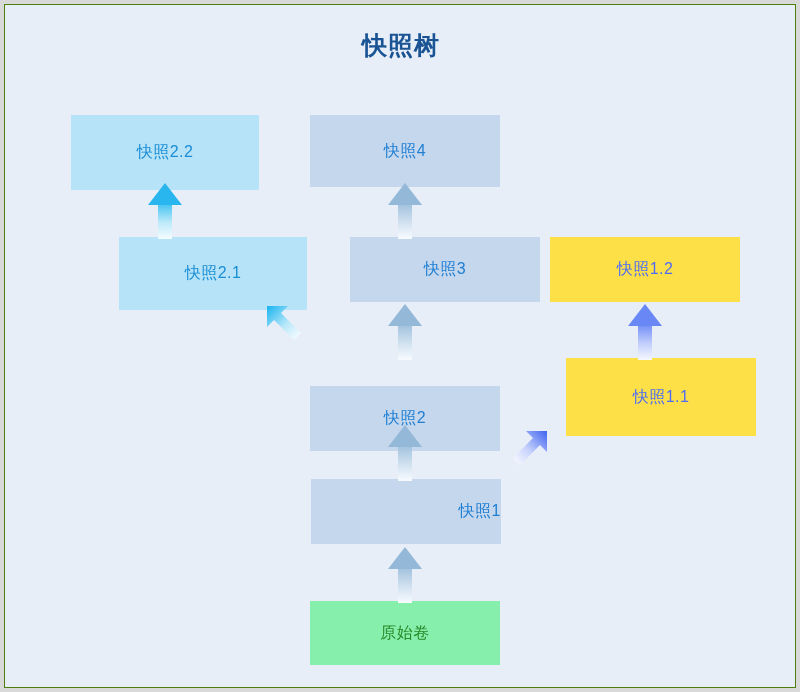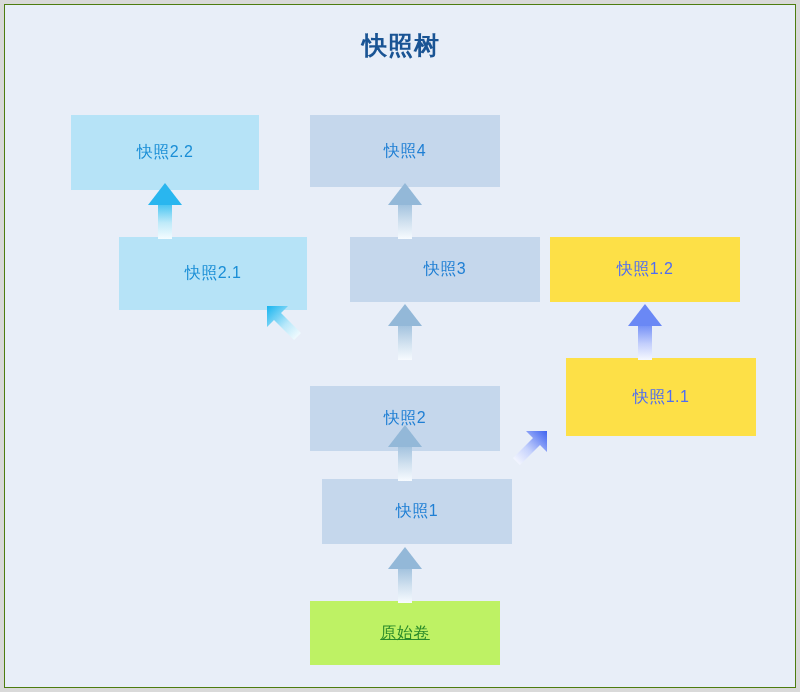--- a/index.html
+++ b/index.html
@@ -45,21 +45,21 @@
     align-items: center;
     justify-content: center;
     font-size: 16px;
     letter-spacing: 0.5px;
   }
 
   
   .node.cyan   { background: #b6e3f7; color: #1a8ed6; }
   .node.steel  { background: #c5d7ec; color: #1f7fd4; }
   .node.lav    { background: #fde047; color: #4f6df2; }
-  .node.green  { background: #bef264; color: #2a8b2a; text-decoration: underline; }
+  .node.green  { background: #86efac; color: #2a8b2a; }
 
   
   .arrow-v {
     position: absolute;
     width: 34px;
     height: 56px;
   }
   .arrow-v .shaft {
     position: absolute;
     left: 10px;
@@ -112,21 +112,21 @@
   </div>
 
   <div class="node steel" style="left:305px; top:232px; width:190px; height:65px;margin-left:40px;">
     <span>快照3</span>
   </div>
 
   <div class="node steel" style="left:305px; top:353px; width:190px; height:65px;margin-top:28px;">
     <span>快照2</span>
   </div>
 
-  <div class="node steel" style="left:317px; top:474px; width:190px; height:65px;">
+  <div class="node steel" style="left:306px; top:474px; width:190px; height:65px;justify-content:flex-end;">
     <span>快照1</span>
   </div>
 
   <div class="node lav" style="left:545px; top:232px; width:190px; height:65px;">
     <span>快照1.2</span>
   </div>
 
   <div class="node lav" style="left:545px; top:353px; width:190px; height:78px;margin-left:16px;">
     <span>快照1.1</span>
   </div>

